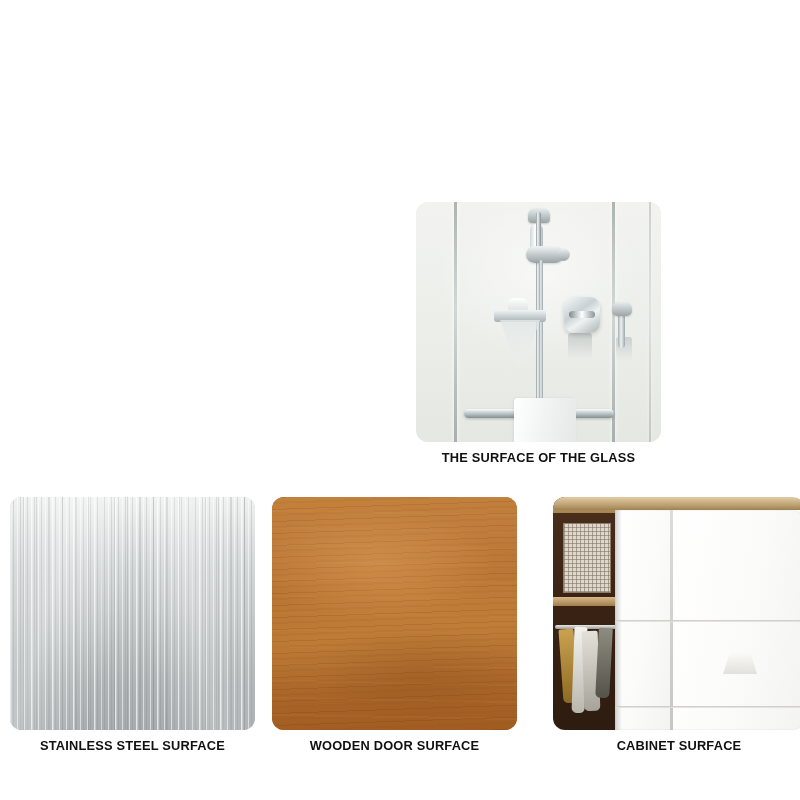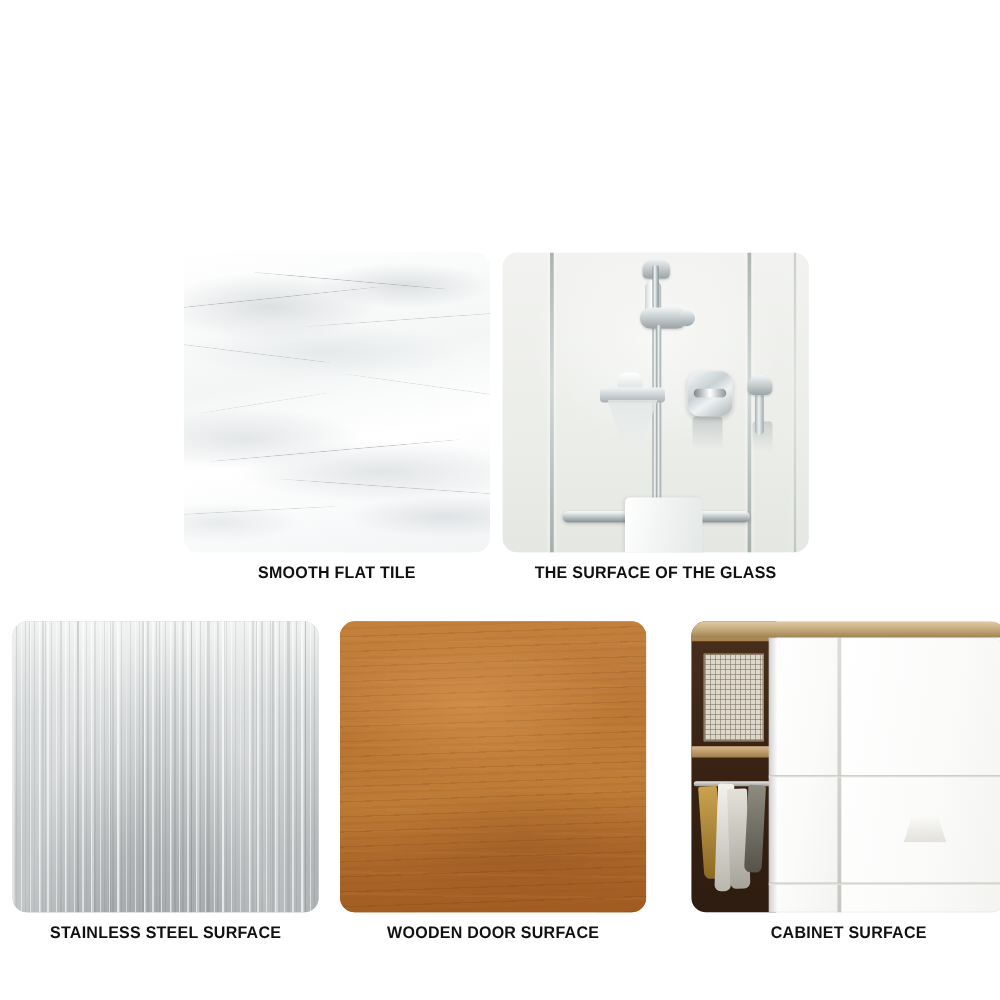--- a/index.html
+++ b/index.html
@@ -87,21 +87,21 @@
     color: #111111;
     transform: scaleX(0.95);
     white-space: nowrap;
   }
 
   
   #sample-tile   { left: 147px; top: 202px; }
   #sample-tile  .thumb { width: 245px; height: 240px; }
   #sample-tile  .caption { top: 248px; }
 
-  #sample-glass  { left: 402px; top: 202px; }
+  #sample-glass  { left: 416px; top: 202px; }
   #sample-glass .thumb { width: 245px; height: 240px; }
   #sample-glass .caption { top: 248px; }
 
   
   #sample-steel  { left: 10px; top: 497px; }
   #sample-steel .thumb { width: 245px; height: 233px; }
   #sample-steel .caption { top: 241px; }
 
   #sample-wood   { left: 272px; top: 497px; }
   #sample-wood  .thumb { width: 245px; height: 233px; }
@@ -440,35 +440,20 @@
     width: 7px; bottom: 0;
     background: linear-gradient(90deg, rgba(0,0,0,0.18), rgba(0,0,0,0));
   }
 </style>
 </head>
 <body>
 
 <div class="page">
 
 
-  <div class="sample" id="sample-tile">
-    <div class="thumb">
-      <div class="tex-marble"></div>
-      <div class="vein v1"></div>
-      <div class="vein v2"></div>
-      <div class="vein v3"></div>
-      <div class="vein v4"></div>
-      <div class="vein v5"></div>
-      <div class="vein v6"></div>
-      <div class="vein v7"></div>
-      <div class="vein v8"></div>
-      <div class="vein v9"></div>
-    </div>
-    <div class="caption">SMOOTH FLAT TILE</div>
-  </div>
 
   <div class="sample" id="sample-glass">
     <div class="thumb">
       <div class="tex-glass">
         <div class="g-wall"></div>
         <div class="g-panel-edge e1"></div>
         <div class="g-panel-edge e2"></div>
         <div class="g-panel-edge e3"></div>
 
         <div class="g-head"></div>

